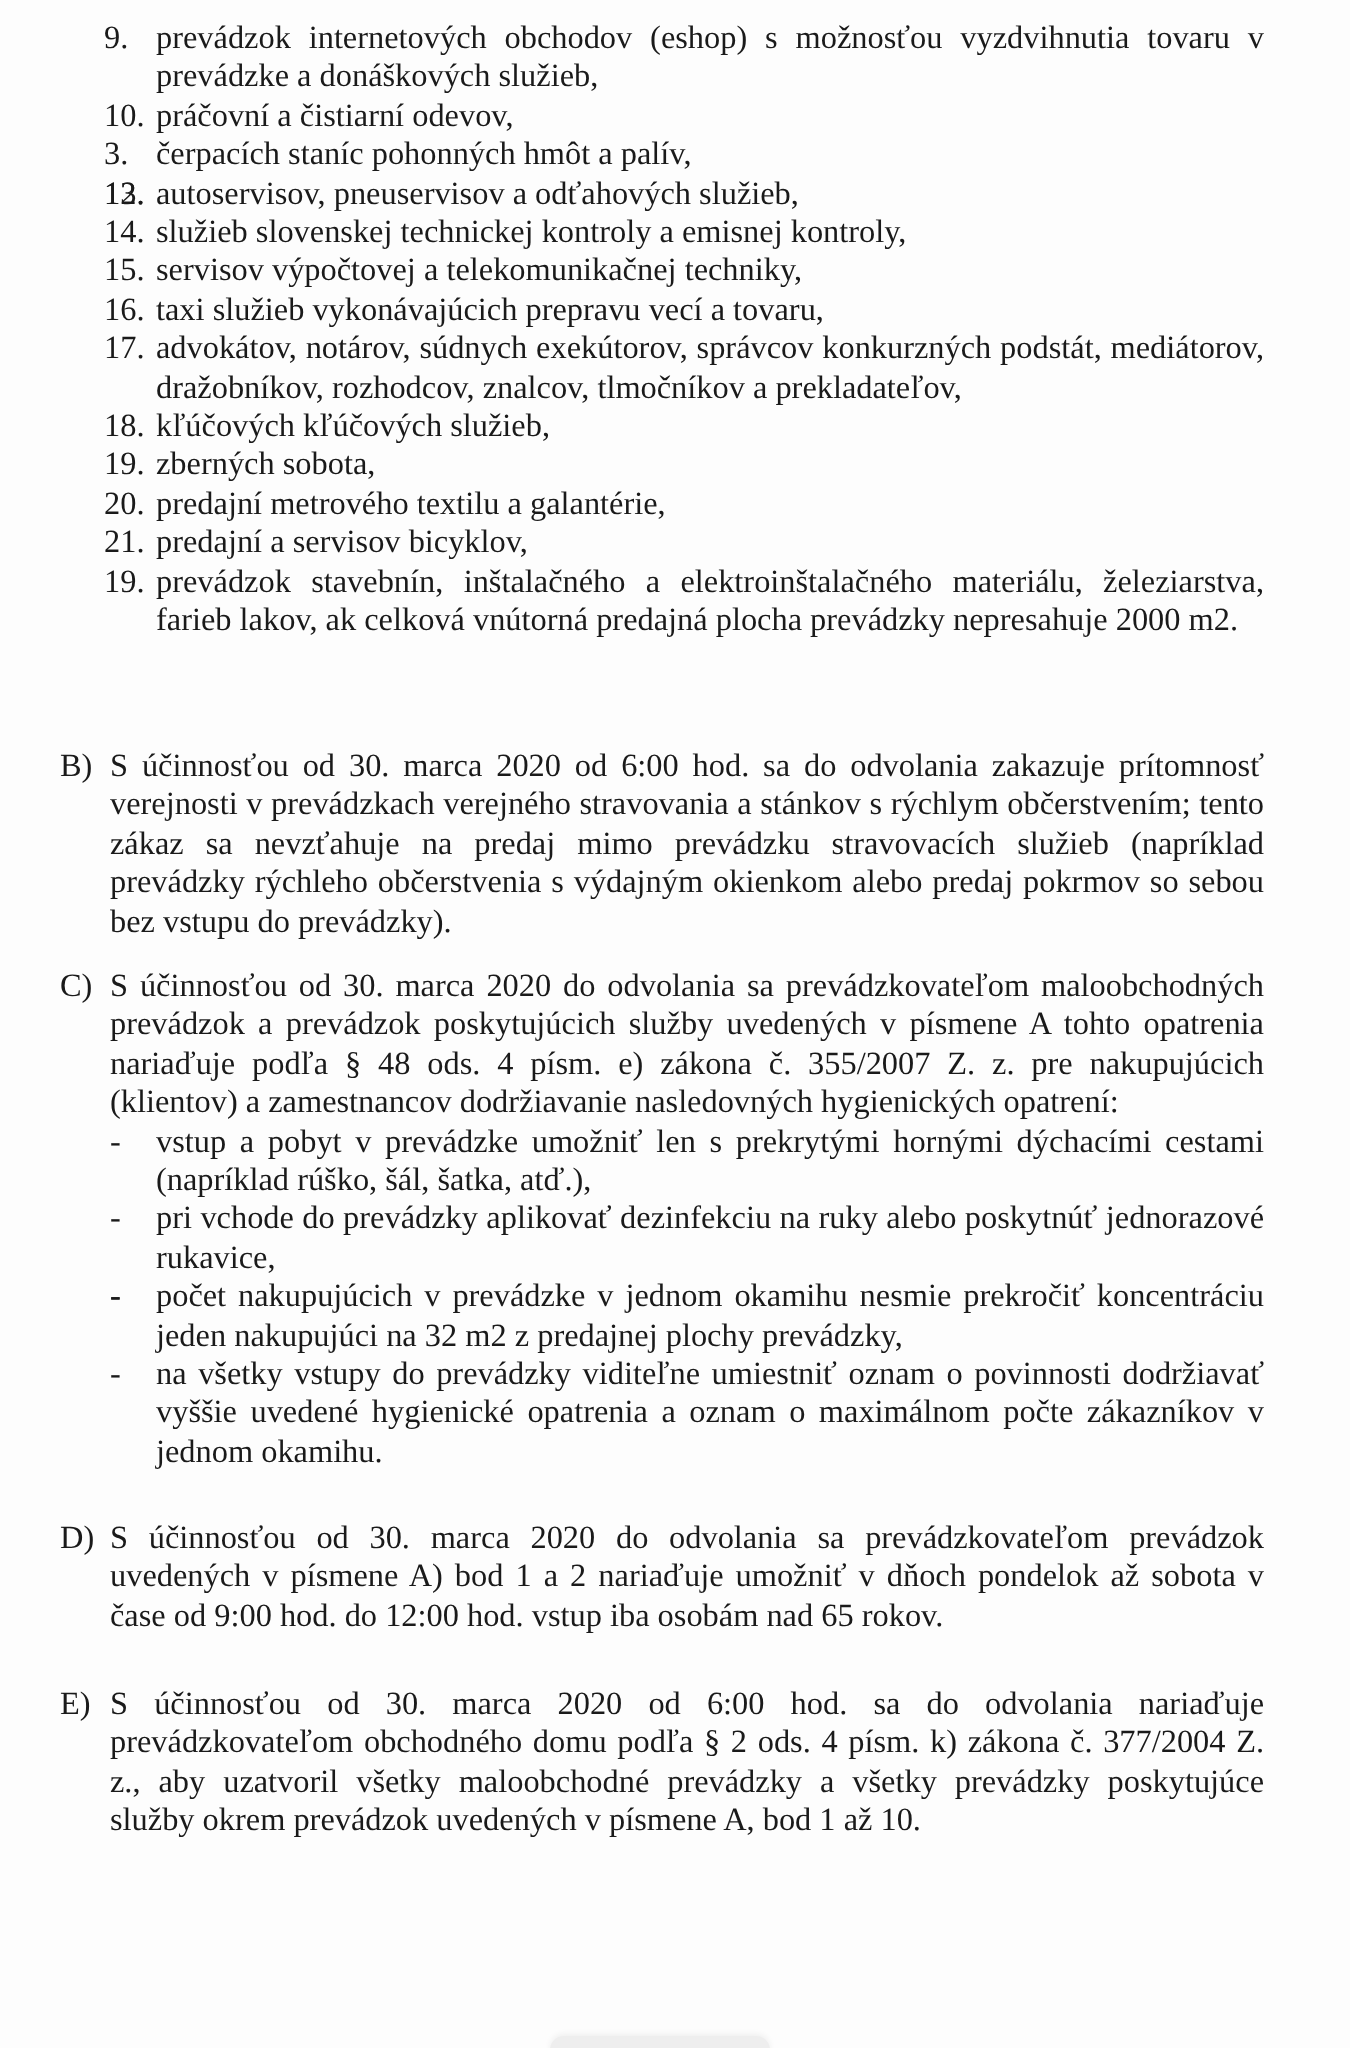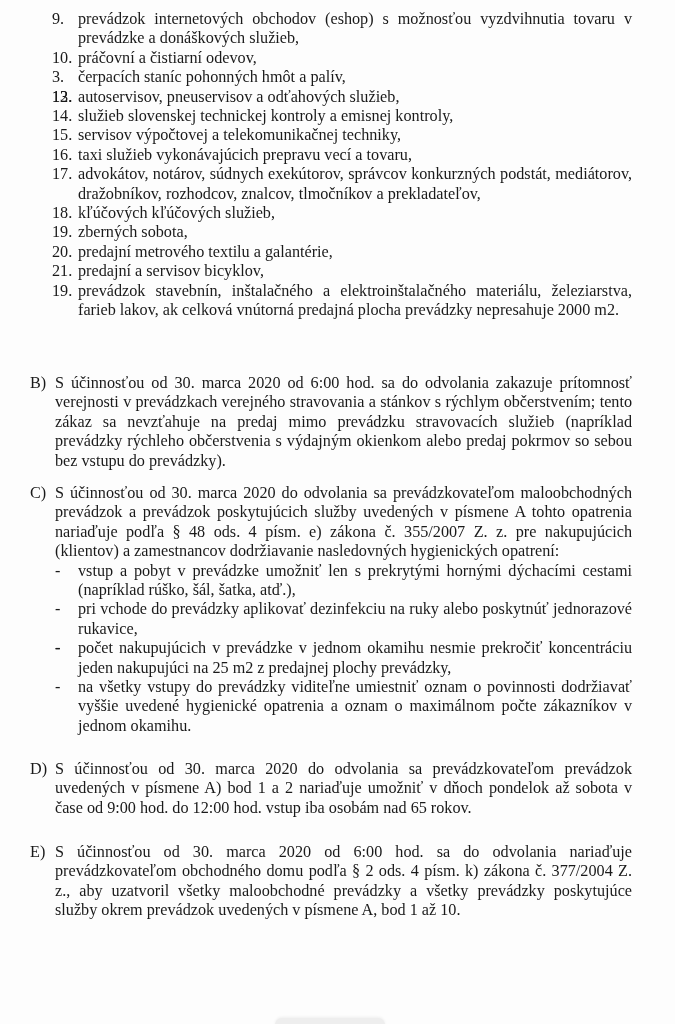--- a/index.html
+++ b/index.html
@@ -52,21 +52,21 @@
   </div>
 
   <div class="section" style="top:484px;">
     <span class="letter">C)</span>
     <div class="body">
       <div>S účinnosťou od 30. marca 2020 do odvolania sa prevádzkovateľom maloobchodných prevádzok a prevádzok poskytujúcich služby uvedených v písmene A tohto opatrenia nariaďuje podľa § 48 ods. 4 písm. e) zákona č. 355/2007 Z. z. pre nakupujúcich (klientov) a zamestnancov dodržiavanie nasledovných hygienických opatrení:</div>
       <div class="bullets">
         <div class="bullet"><span class="dash">-</span><span>vstup a pobyt v prevádzke umožniť len s prekrytými hornými dýchacími cestami (napríklad  rúško, šál, šatka, atď.),</span></div>
         <div class="bullet"><span class="dash">-</span><span>pri vchode do prevádzky aplikovať dezinfekciu na ruky alebo poskytnúť jednorazové rukavice,</span></div>
         <div class="bullet"><span class="dash">-</span></div>
-        <div class="bullet"><span class="dash">-</span><span>počet nakupujúcich v prevádzke v jednom okamihu nesmie prekročiť koncentráciu jeden nakupujúci na 25 m2 z predajnej plochy prevádzky,</span></div>
+        <div class="bullet"><span class="dash">-</span><span>počet nakupujúcich v prevádzke v jednom okamihu nesmie prekročiť koncentráciu jeden nakupujúci na 32 m2 z predajnej plochy prevádzky,</span></div>
         <div class="bullet"><span class="dash">-</span><span>na všetky vstupy do prevádzky viditeľne umiestniť  oznam o povinnosti dodržiavať vyššie uvedené hygienické opatrenia a oznam o maximálnom počte zákazníkov v jednom okamihu.</span></div>
       </div>
     </div>
   </div>
 
   <div class="section" style="top:760px;">
     <span class="letter">D)</span>
     <div class="body">S účinnosťou od 30. marca 2020 do odvolania sa prevádzkovateľom prevádzok uvedených v písmene A) bod 1 a 2 nariaďuje umožniť v dňoch pondelok až sobota v čase od 9:00 hod. do 12:00 hod. vstup iba osobám nad 65 rokov.</div>
   </div>
 

